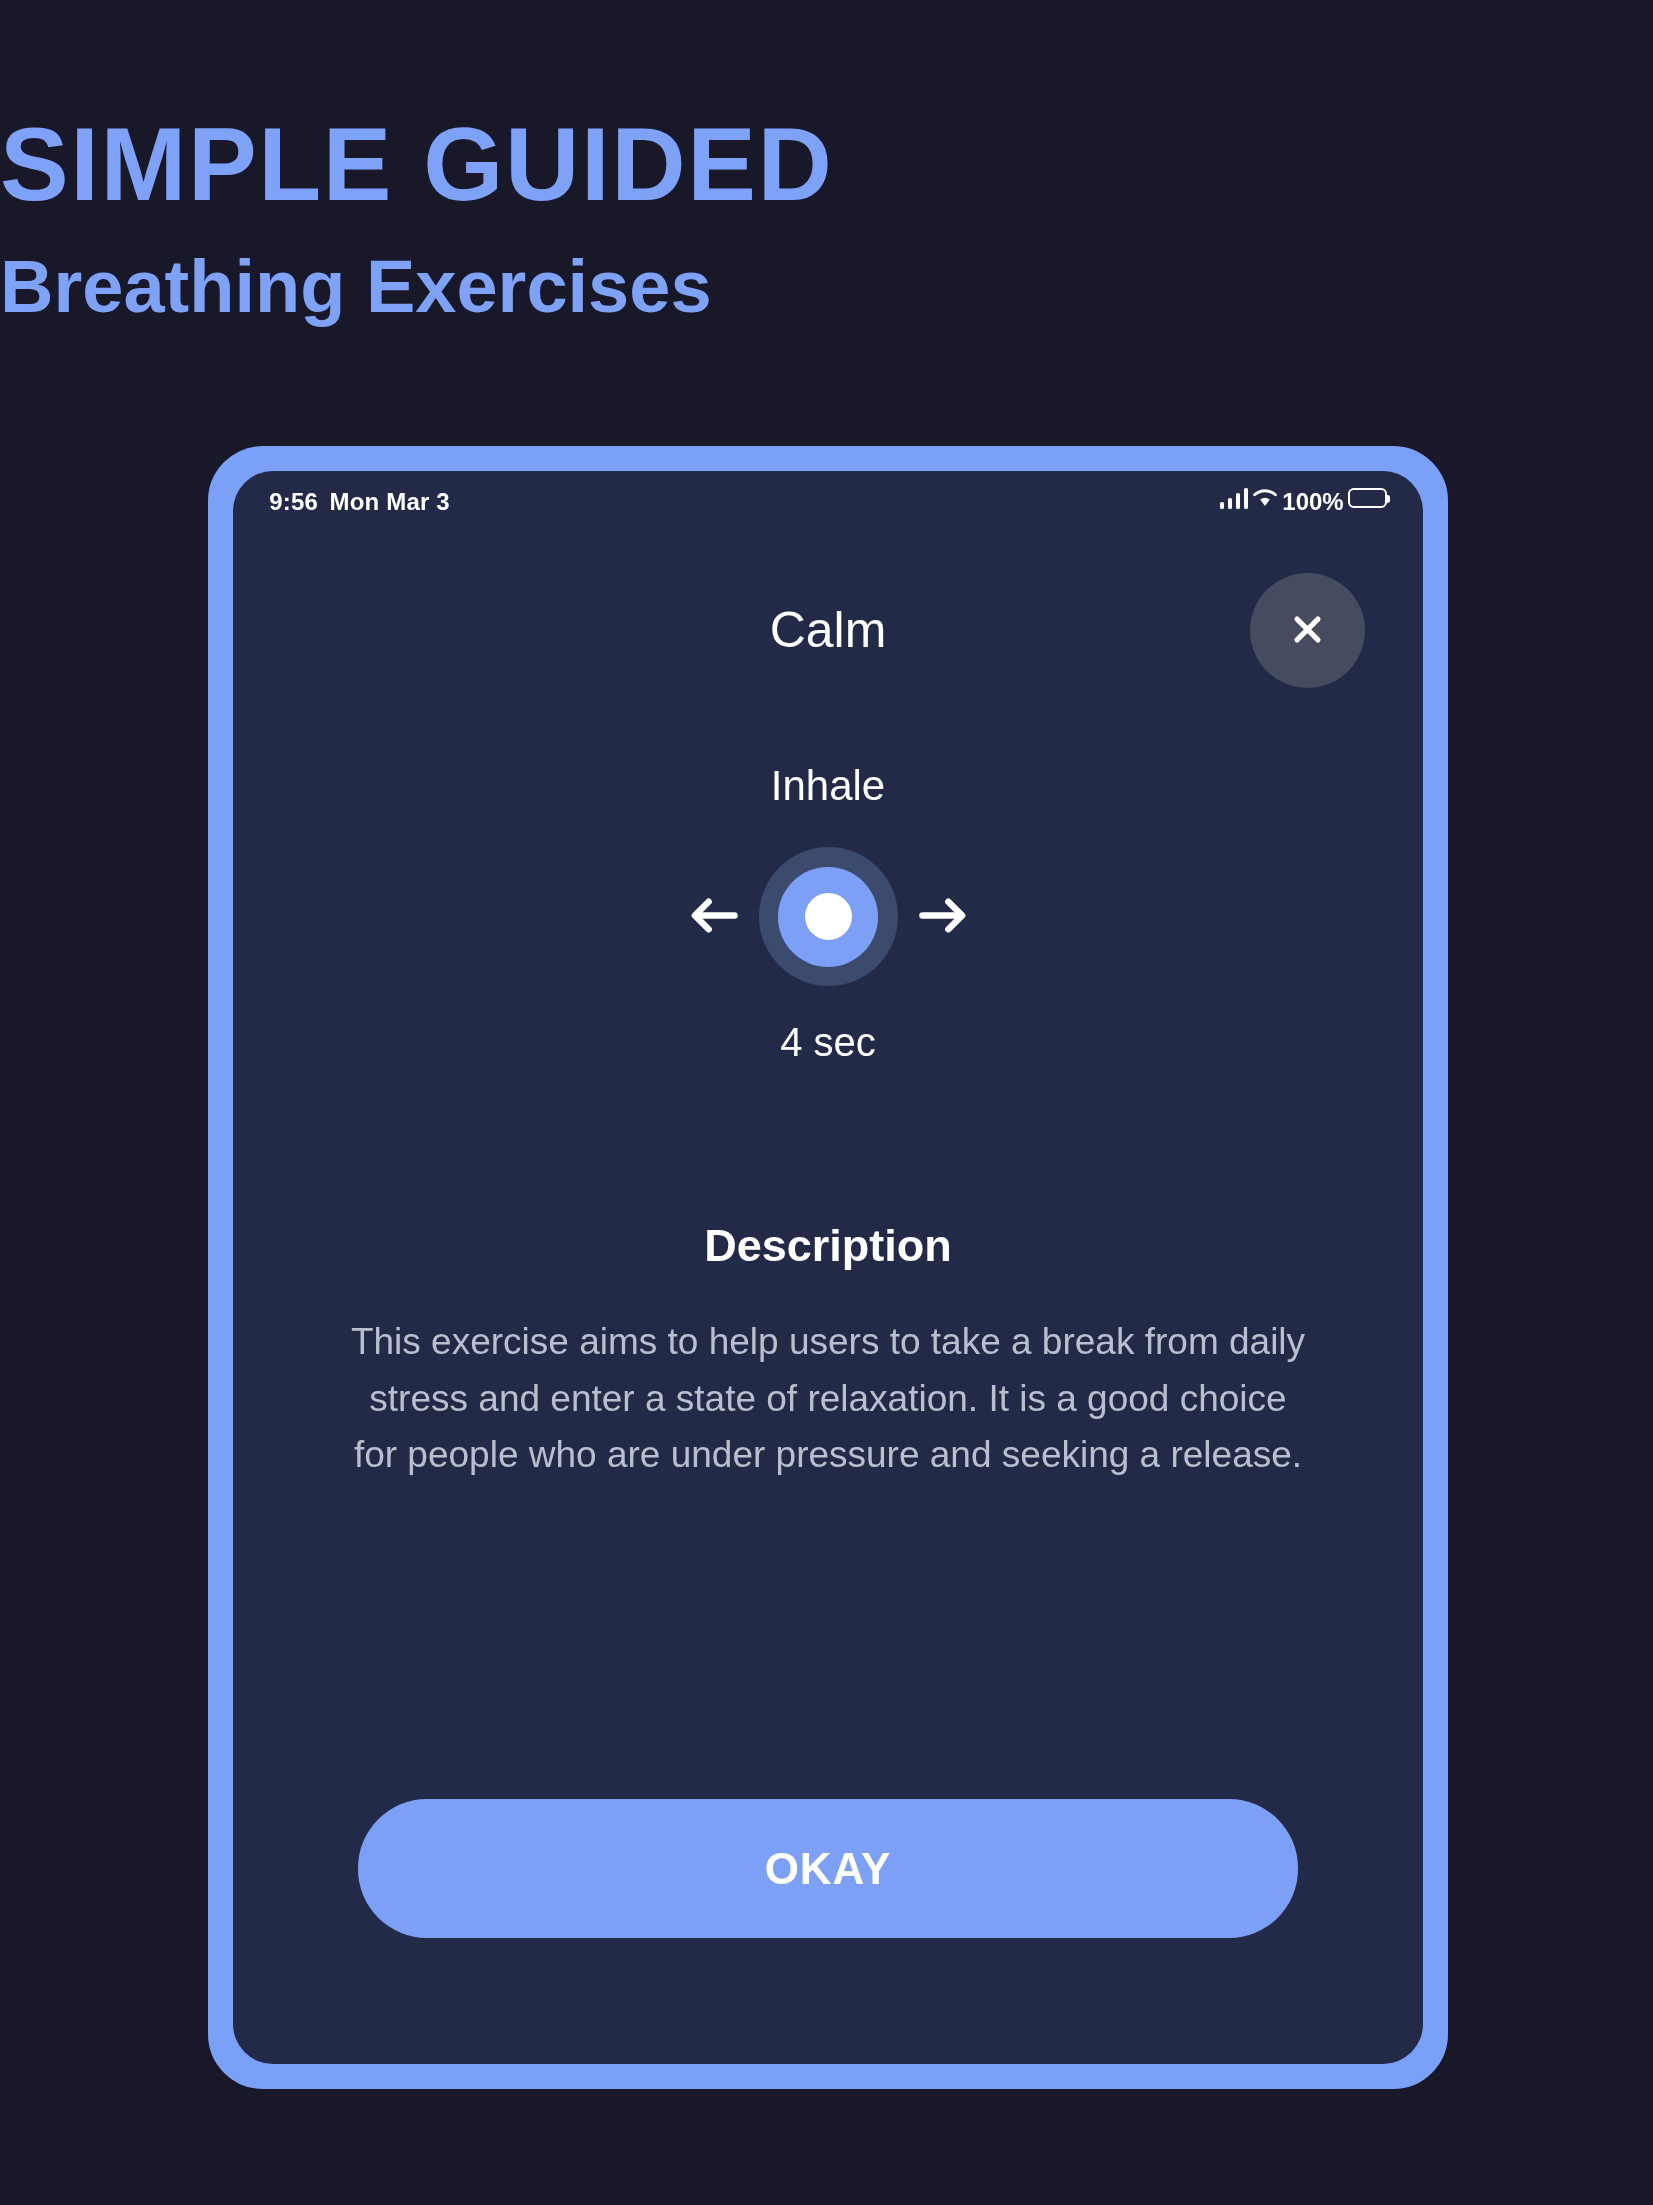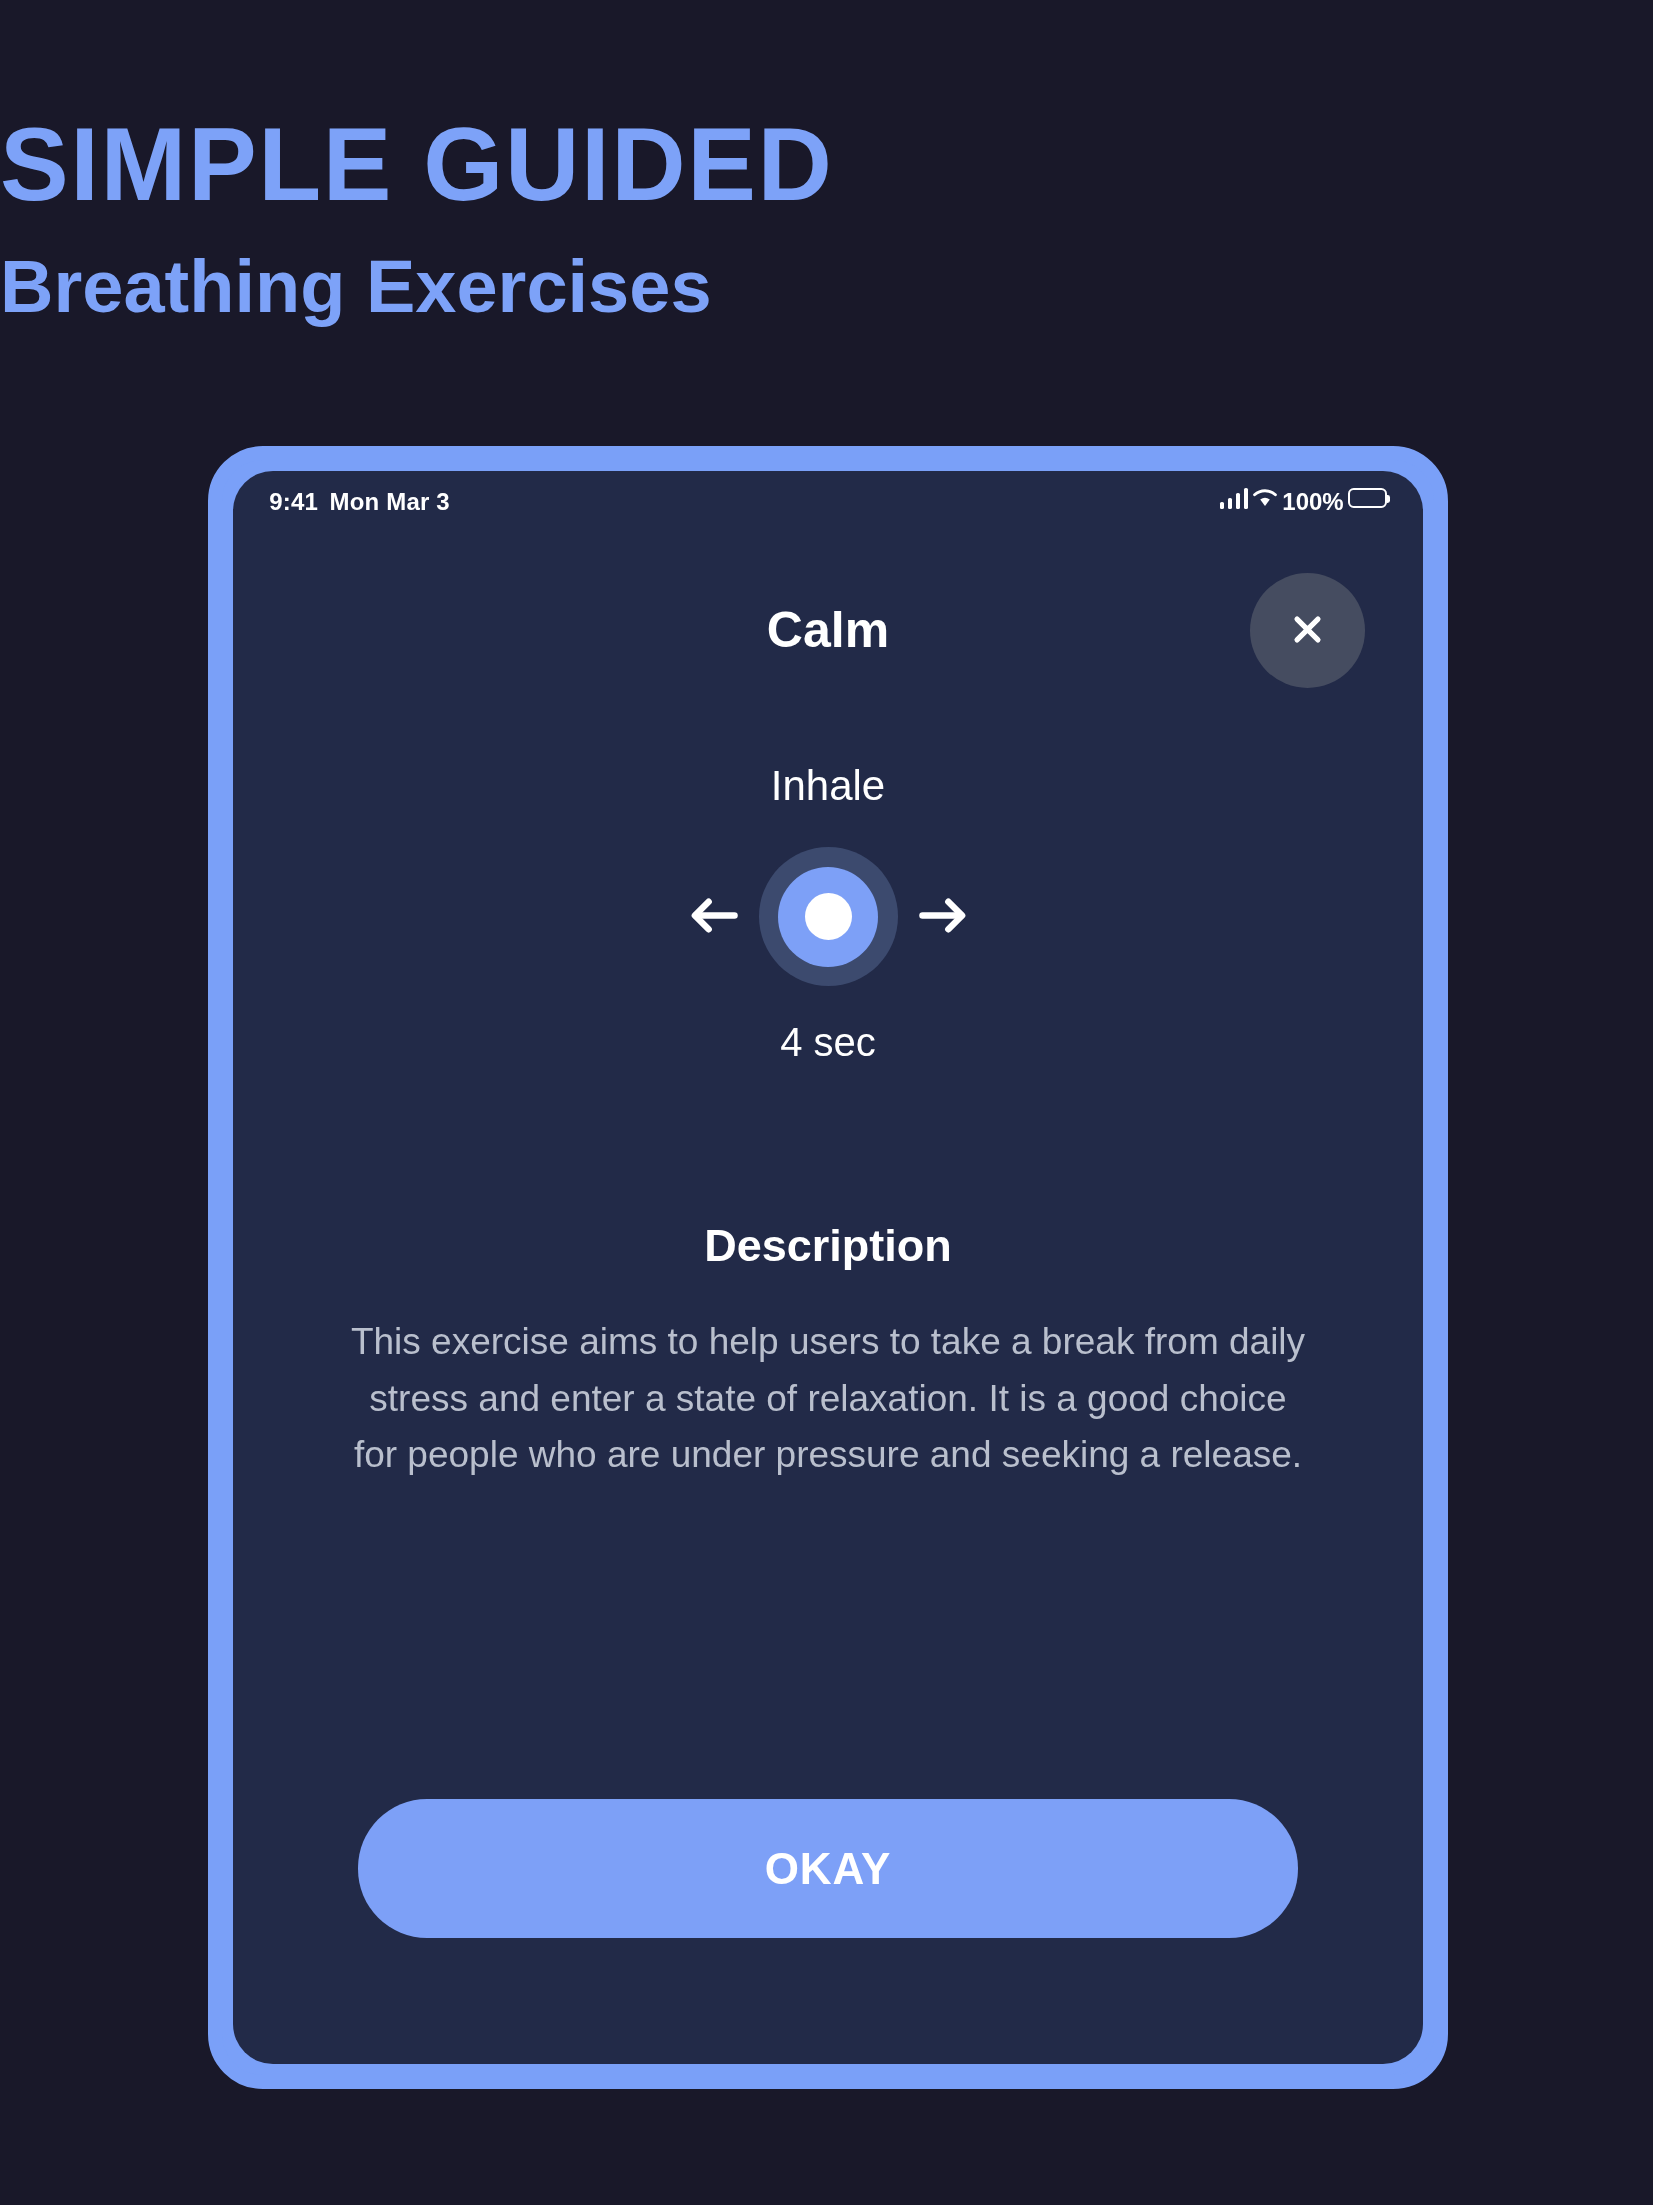--- a/index.html
+++ b/index.html
@@ -145,21 +145,21 @@
     height: 115px;
   }
   .dialog-title {
     position: absolute;
     left: 0;
     top: 0;
     width: 100%;
     text-align: center;
     line-height: 115px;
     font-size: 50px;
-    font-weight: 700;
+    font-weight: 400;
     color: #ffffff;
   }
   .close-button {
     position: absolute;
     right: 58px;
     top: 0;
     width: 115px;
     height: 115px;
     border-radius: 50%;
     background: #454c60;
@@ -279,21 +279,21 @@
 <div class="promo">
   <span class="promo-line1">SIMPLE GUIDED</span>
   <span class="promo-line2">Breathing Exercises</span>
 </div>
 
 <div class="device">
   <div class="screen">
 
     <div class="statusbar">
       <div class="status-left">
-        <span>9:41</span>
+        <span>9:56</span>
         <span>Mon Mar 3</span>
       </div>
       <div class="status-right">
         <span class="signal-icon">
           <i></i>
             <i></i>
             <i></i>
             <i></i>
         </span>
         <span>

